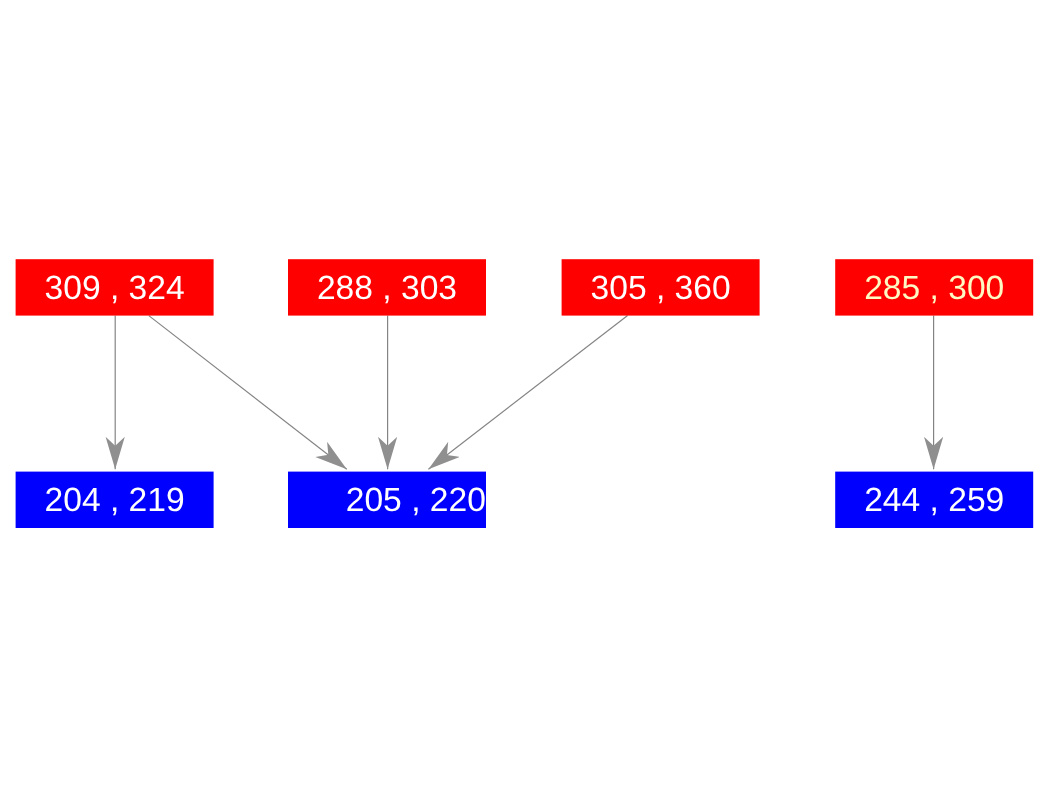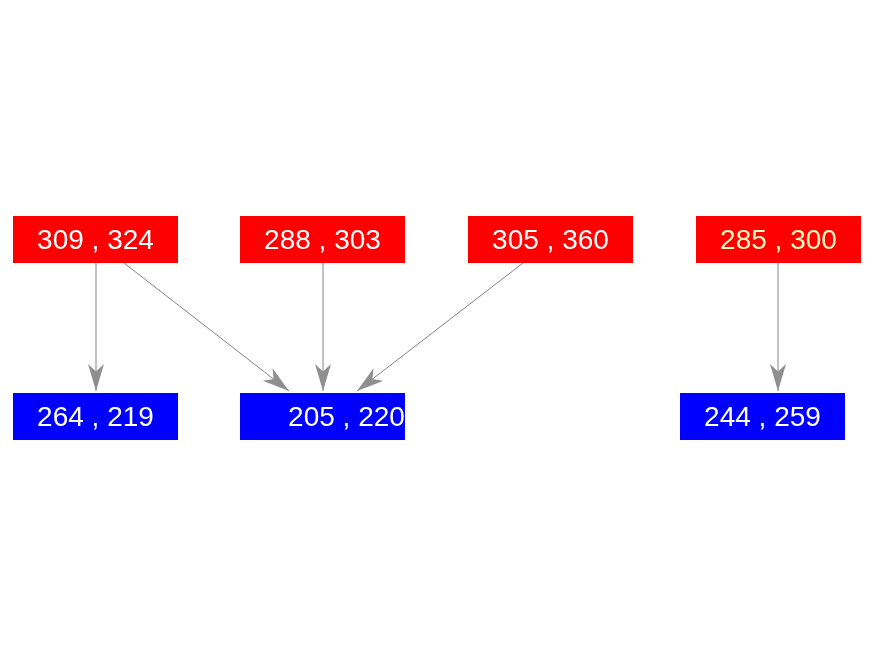--- a/index.html
+++ b/index.html
@@ -66,22 +66,22 @@
     <span style="color: rgb(255, 255, 255);">288 , 303</span>
   </div>
   <div class="node top" style="left: 468px; top: 216px; width: 165px; height: 47px; background: rgb(255, 0, 0);">
     <span style="color: rgb(255, 255, 255);">305 , 360</span>
   </div>
   <div class="node top" style="left: 696px; top: 216px; width: 165px; height: 47px; background: rgb(255, 0, 0);">
     <span style="color: #fef9c3;">285 , 300</span>
   </div>
 
   <div class="node bottom" style="left: 13px; top: 393px; width: 165px; height: 47px; background: rgb(0, 0, 255);">
-    <span style="color: rgb(255, 255, 255);">264 , 219</span>
+    <span style="color: rgb(255, 255, 255);">204 , 219</span>
   </div>
   <div class="node bottom" style="left: 240px; top: 393px; width: 165px; height: 47px; background: rgb(0, 0, 255);">
     <span style="color: rgb(255, 255, 255); margin-left: 48px;">205 , 220</span>
   </div>
-  <div class="node bottom" style="left: 680px; top: 393px; width: 165px; height: 47px; background: rgb(0, 0, 255);">
+  <div class="node bottom" style="left: 696px; top: 393px; width: 165px; height: 47px; background: rgb(0, 0, 255);">
     <span style="color: rgb(255, 255, 255);">244 , 259</span>
   </div>
 
 </div>
 
 </body></html>

